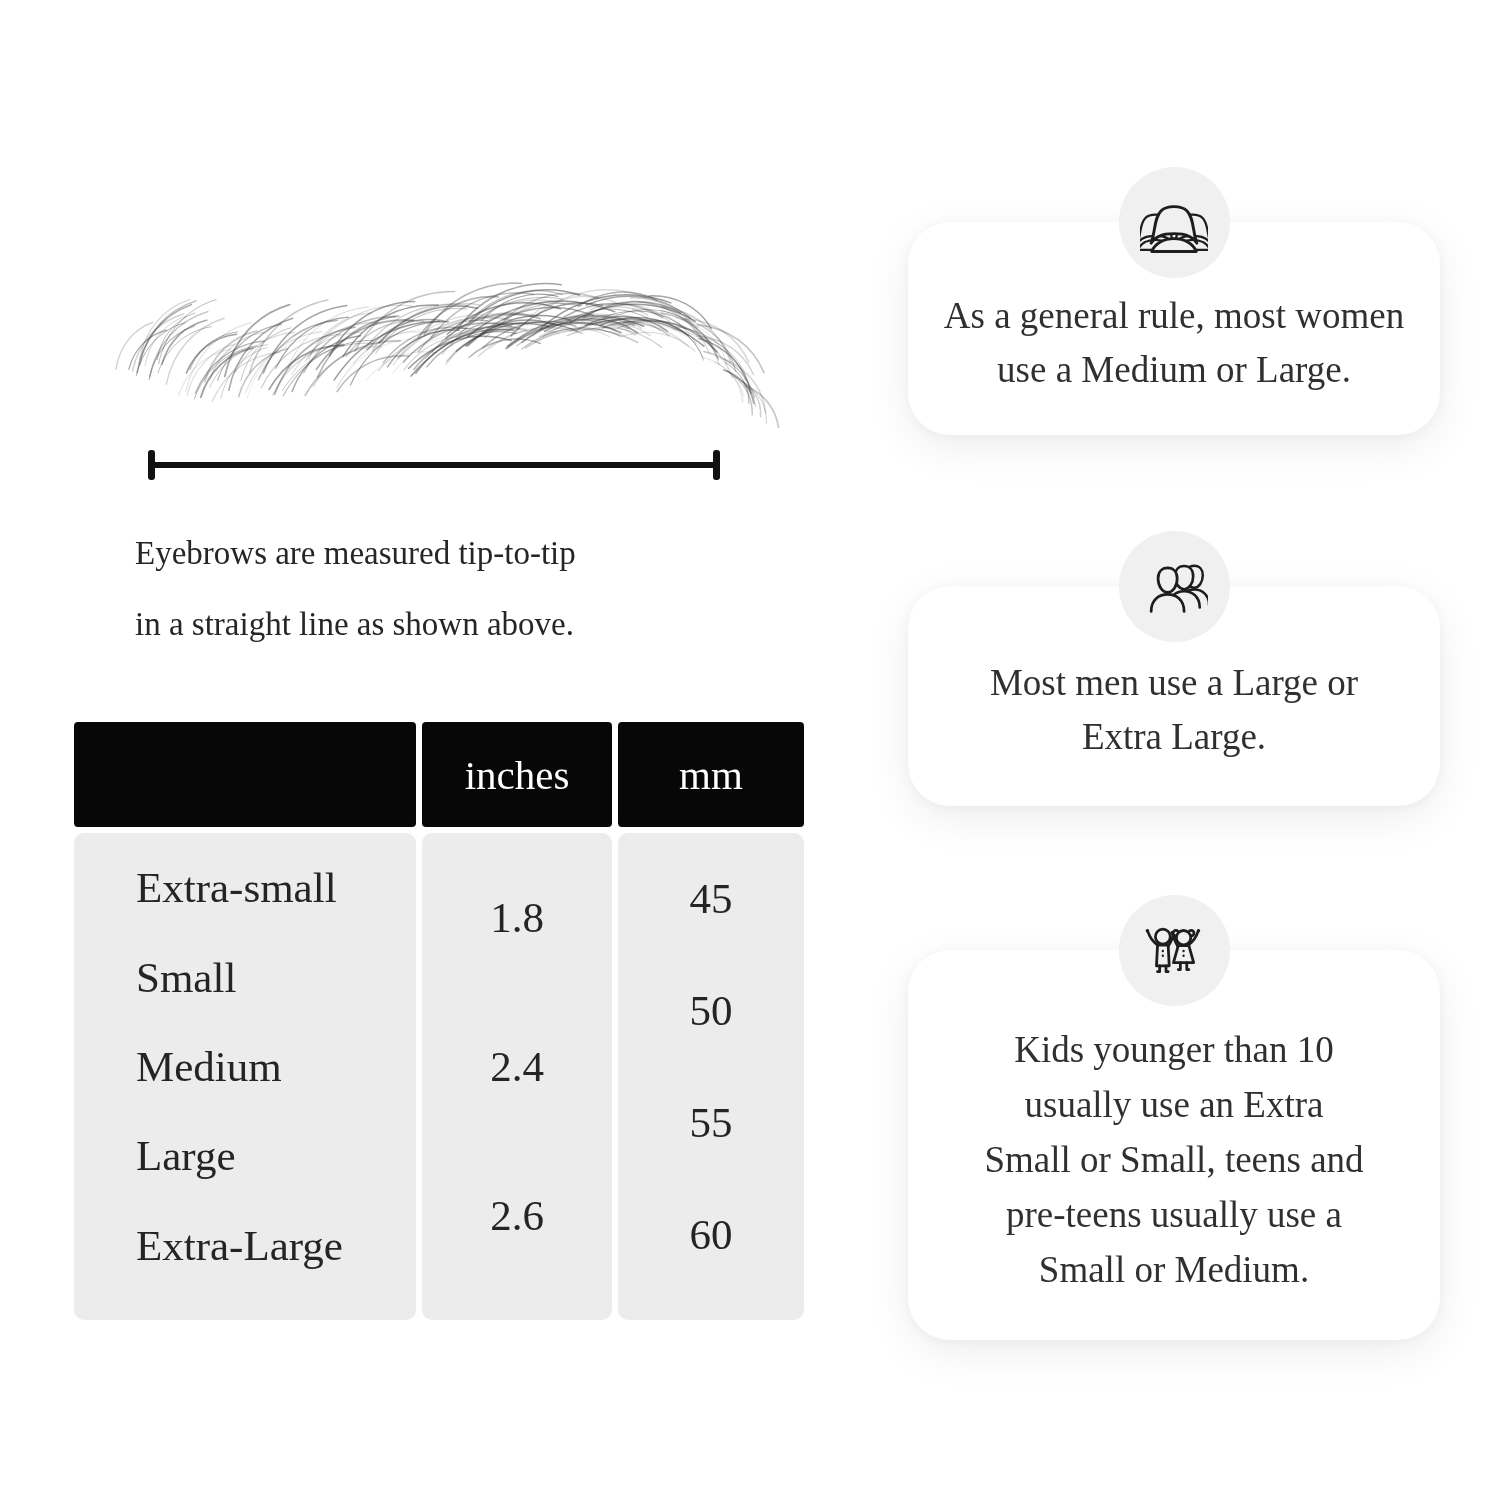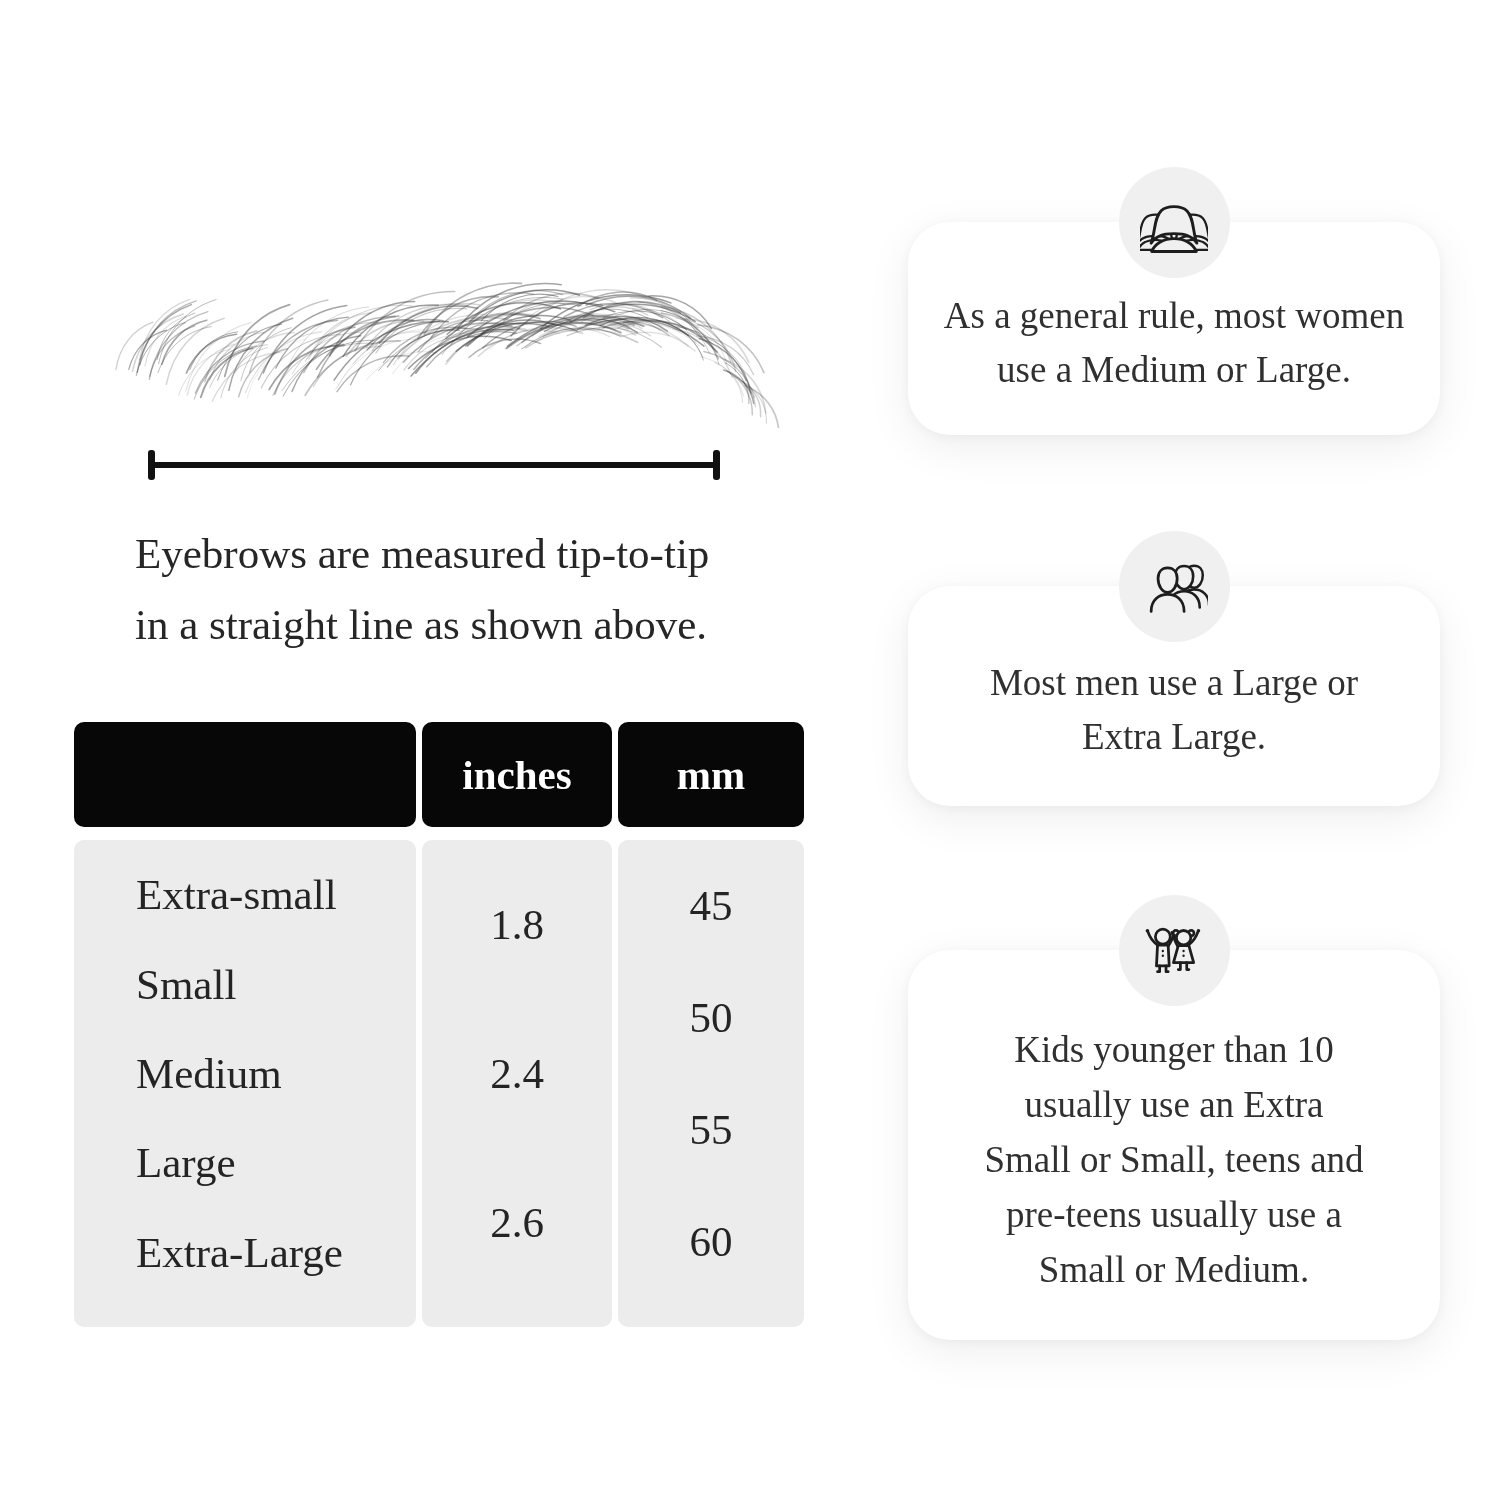--- a/index.html
+++ b/index.html
@@ -13,31 +13,31 @@
   .eyebrow-svg { position:absolute; left:100px; top:232px; width:680px; height:196px; }
   
   .measure-line { position:absolute; left:150px; top:450px; width:568px; height:30px; }
   .measure-line .bar { position:absolute; left:0; top:12px; width:100%; height:6px; background:#111; border-radius:2px; }
   .measure-line .cap { position:absolute; top:0; width:7px; height:30px; background:#111; border-radius:3px; }
   .measure-line .cap.left { left:-2px; }
   .measure-line .cap.right { right:-2px; }
   
   .caption {
     position:absolute; left:135px; top:518px; width:640px;
-    font-size:43px; line-height:71px; white-space:pre-line; color:#262626;
+    font-size:33px; line-height:71px; white-space:pre-line; color:#262626;
   }
   
   .size-table { position:absolute; left:74px; top:722px; width:730px; }
   .thead, .tbody { display:grid; grid-template-columns:342px 190px 186px; column-gap:6px; }
   .th {
-    height:105px; background:#070707; border-radius:10px;
+    height:105px; background:#070707; border-radius:4px;
     display:flex; align-items:center; justify-content:center;
-    color:#ffffff; font-size:41px;font-weight:bold;
-  }
-  .tbody { margin-top:13px; }
+    color:#ffffff; font-size:41px;
+  }
+  .tbody { margin-top:6px; }
   .tcol {
     background:#ececec; border-radius:10px; height:487px;
     display:flex; flex-direction:column; padding:10px 0 30px 0;
   }
   .tcell { flex:1; display:flex; align-items:center; justify-content:center; font-size:43px; color:#242424; }
   .tcol.labels .tcell { justify-content:flex-start; padding-left:62px; }
   
   .card { position:absolute; left:908px; width:532px; }
   .icon-circle {
     position:relative; z-index:2; width:111px; height:111px; margin:0 auto -56px auto;

